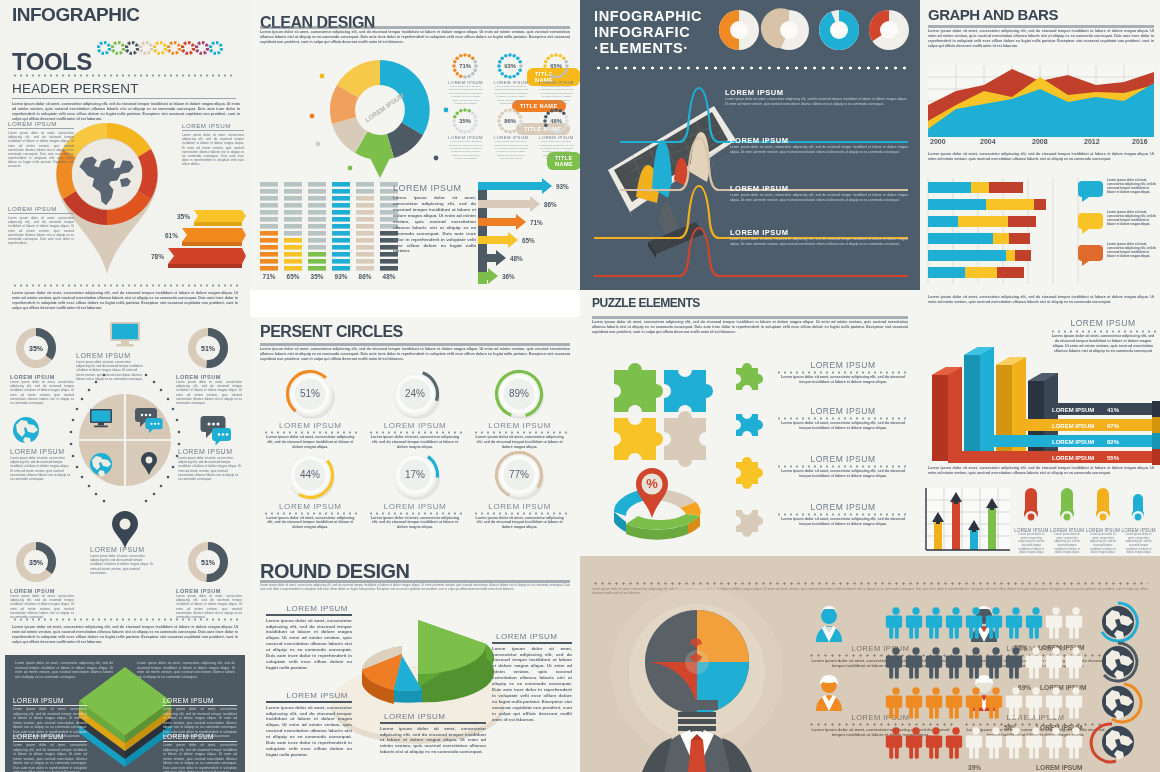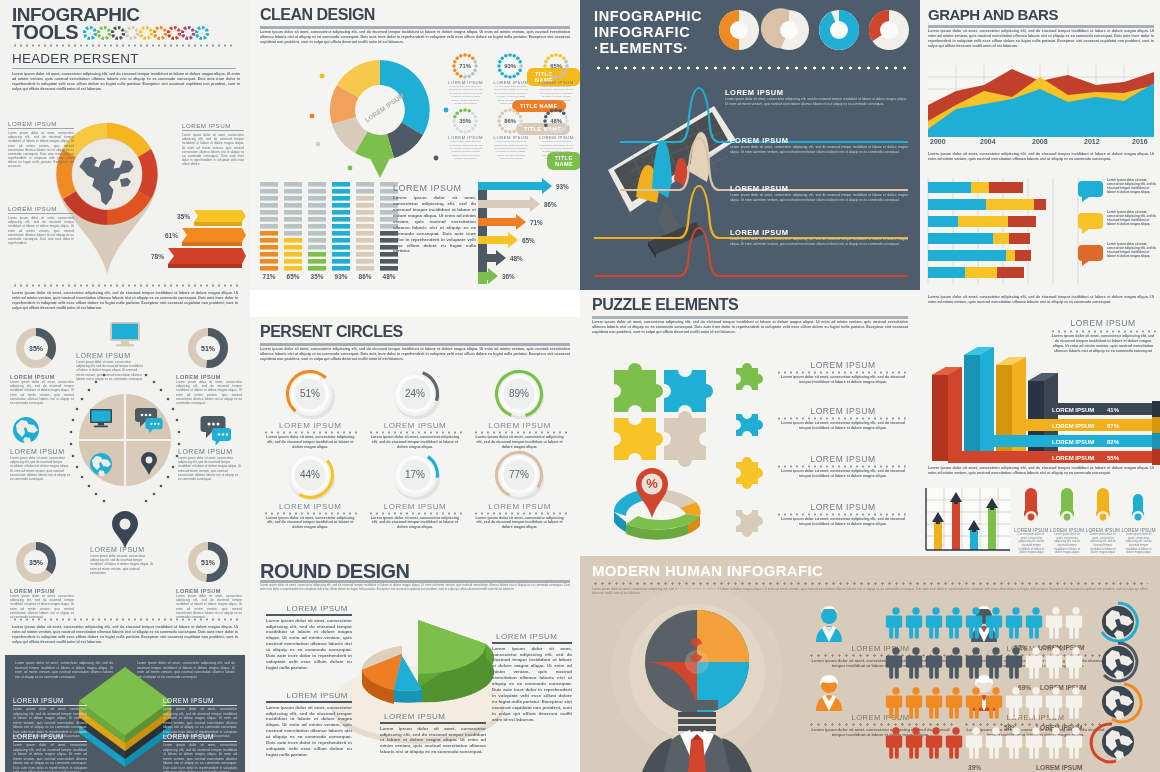--- a/index.html
+++ b/index.html
@@ -36,21 +36,21 @@
 </head>
 <body>
 
 <div class="page">
 
   <div class="panel bg-light" style="left:0;top:0;width:250px;height:772px;">
 
     <div style="position:absolute;left:12px;top:6px;width:228px;">
       <div class="title-dark" style="font-size:19px;line-height:17px;">INFOGRAPHIC</div>
       <div style="display:flex;align-items:center;gap:3px;">
-        <div class="title-dark" style="font-size:20px;line-height:18px;">TOOLS</div>
+        <div class="title-dark" style="font-size:24px;line-height:18px;margin-top:30px;">TOOLS</div>
         <svg width="130" height="16" viewBox="0 0 130 16">
           <g>
             <circle cx="9" cy="9" r="5.5" fill="none" stroke="#1fafd4" stroke-width="3.2" stroke-dasharray="2.6 1.6"></circle>
             <circle cx="23" cy="9" r="5.5" fill="none" stroke="#7cbf4b" stroke-width="3.2" stroke-dasharray="2.6 1.6"></circle>
             <circle cx="37" cy="9" r="5.5" fill="none" stroke="#4d5a64" stroke-width="3.2" stroke-dasharray="2.6 1.6"></circle>
             <circle cx="51" cy="9" r="5.5" fill="none" stroke="#d9cbb9" stroke-width="3.2" stroke-dasharray="2.6 1.6"></circle>
             <circle cx="65" cy="9" r="5.5" fill="none" stroke="#f7c326" stroke-width="3.2" stroke-dasharray="2.6 1.6"></circle>
             <circle cx="79" cy="9" r="5.5" fill="none" stroke="#ef8b22" stroke-width="3.2" stroke-dasharray="2.6 1.6"></circle>
             <circle cx="93" cy="9" r="5.5" fill="none" stroke="#d1452c" stroke-width="3.2" stroke-dasharray="2.6 1.6"></circle>
             <circle cx="107" cy="9" r="5.5" fill="none" stroke="#a4447a" stroke-width="3.2" stroke-dasharray="2.6 1.6"></circle>
@@ -319,21 +319,21 @@
       </div>
       <div style="position:absolute;left:158px;top:78px;width:74px;">
         <div class="lbl-w" style="font-size:6.5px;">LOREM IPSUM</div>
         <div style="height:1px;background:#ffffff;opacity:.8;margin:1px 0;"></div>
         <div class="tinyw" style="text-align:justify;">Lorem ipsum dolor sit amet, consectetur adipiscing elit, sed do eiusmod tempor incididunt ut labore et dolore magna aliqua. Ut enim ad minim veniam, quis nostrud exercitation ullamco laboris nisi ut aliquip ex ea commodo consequat. Duis aute irure dolor in reprehenderit in voluptate velit esse cillum dolore eu fugiat nulla pariatur.</div>
       </div>
     </div>
   </div>
 
   <div class="panel bg-white" style="left:250px;top:0;width:330px;height:290px;">
-    <div class="title-dark" style="position:absolute;left:10px;top:6px;font-size:16px;">CLEAN DESIGN</div>
+    <div class="title-dark" style="position:absolute;left:10px;top:14px;font-size:16px;">CLEAN DESIGN</div>
     <div class="rule" style="position:absolute;left:10px;top:26px;width:310px;"></div>
     <div class="tiny2" style="position:absolute;left:10px;top:30px;width:310px;text-align:justify;font-weight:bold;">Lorem ipsum dolor sit amet, consectetur adipiscing elit, sed do eiusmod tempor incididunt ut labore et dolore magna aliqua. Ut enim ad minim veniam, quis nostrud exercitation ullamco laboris nisi ut aliquip ex ea commodo consequat. Duis aute irure dolor in reprehenderit in voluptate velit esse cillum dolore eu fugiat nulla pariatur. Excepteur sint occaecat cupidatat non proident, sunt in culpa qui officia deserunt mollit anim id est laborum.</div>
 
     <svg style="position:absolute;left:60px;top:58px;" width="140" height="125" viewBox="0 0 140 125">
       <g transform="translate(70,52)">
         <path d="M0,-50 A50 50 0 0 1 43,25 L21.5,12.5 A25 25 0 0 0 0,-25 Z" fill="#1fafd4"></path>
         <path d="M43,25 A50 50 0 0 1 14,48 L7,24 A25 25 0 0 0 21.5,12.5 Z" fill="#4d5a64"></path>
         <path d="M14,48 A50 50 0 0 1 -25,43 L-12.5,21.5 A25 25 0 0 0 7,24 Z" fill="#7cbf4b"></path>
         <path d="M-25,43 A50 50 0 0 1 -48,14 L-24,7 A25 25 0 0 0 -12.5,21.5 Z" fill="#d9cbb9"></path>
         <path d="M-48,14 A50 50 0 0 1 -43,-25 L-21.5,-12.5 A25 25 0 0 0 -24,7 Z" fill="#f2a15c"></path>
@@ -871,21 +871,21 @@
       <div class="lbl-w" style="font-size:7.5px;font-weight:bold;">LOREM IPSUM</div>
       <div class="tinyw" style="text-align:justify;">Lorem ipsum dolor sit amet, consectetur adipiscing elit, sed do eiusmod tempor incididunt ut labore et dolore magna aliqua. Ut enim ad minim veniam, quis nostrud exercitation ullamco laboris nisi ut aliquip ex ea commodo consequat.</div>
     </div>
     <div style="position:absolute;left:150px;top:228px;width:178px;">
       <div class="lbl-w" style="font-size:7.5px;font-weight:bold;">LOREM IPSUM</div>
       <div class="tinyw" style="text-align:justify;">Lorem ipsum dolor sit amet, consectetur adipiscing elit, sed do eiusmod tempor incididunt ut labore et dolore magna aliqua. Ut enim ad minim veniam, quis nostrud exercitation ullamco laboris nisi ut aliquip ex ea commodo consequat.</div>
     </div>
   </div>
 
   <div class="panel bg-white" style="left:580px;top:290px;width:340px;height:266px;">
-    <div class="title-dark" style="position:absolute;left:12px;top:6px;font-size:16px;">PUZZLE ELEMENTS</div>
+    <div class="title-dark" style="position:absolute;left:12px;top:6px;font-size:12px;">PUZZLE ELEMENTS</div>
     <div class="rule" style="position:absolute;left:12px;top:26px;width:316px;"></div>
     <div class="tiny2" style="position:absolute;left:12px;top:30px;width:316px;text-align:justify;font-weight:bold;">Lorem ipsum dolor sit amet, consectetur adipiscing elit, sed do eiusmod tempor incididunt ut labore et dolore magna aliqua. Ut enim ad minim veniam, quis nostrud exercitation ullamco laboris nisi ut aliquip ex ea commodo consequat. Duis aute irure dolor in reprehenderit in voluptate velit esse cillum dolore eu fugiat nulla pariatur. Excepteur sint occaecat cupidatat non proident, sunt in culpa qui officia deserunt mollit anim id est laborum.</div>
 
     <svg style="position:absolute;left:28px;top:62px;" width="108" height="108" viewBox="0 0 108 108">
       <path d="M6,18 h14 a7,7 0 0 1 14,0 h14 v14 a7,7 0 0 1 0,14 v14 h-14 a7,7 0 0 0 -14,0 h-14 v-14 a7,7 0 0 0 0,-14 z" fill="#7cbf4b"></path>
       <path d="M56,18 h14 a7,7 0 0 0 14,0 h14 v14 a7,7 0 0 1 0,14 v14 h-14 a7,7 0 0 0 -14,0 h-14 v-14 a7,7 0 0 0 0,-14 z" transform="translate(0,0)" fill="#1fafd4"></path>
       <path d="M6,66 h14 a7,7 0 0 0 14,0 h14 v14 a7,7 0 0 1 0,14 v14 h-14 a7,7 0 0 0 -14,0 h-14 v-14 a7,7 0 0 0 0,-14 z" fill="#f7c326"></path>
       <path d="M56,66 h14 a7,7 0 0 1 14,0 h14 v14 a7,7 0 0 0 0,14 v14 h-14 a7,7 0 0 1 -14,0 h-14 v-14 a7,7 0 0 0 0,-14 z" fill="#d9cbb9"></path>
     </svg>
 
@@ -1156,21 +1156,20 @@
           <circle cx="17" cy="31" r="6" fill="#f2f2ef"></circle>
             <circle cx="17" cy="31" r="3.4" fill="#1fafd4"></circle>
         </svg>
         <div style="font-size:4.6px;color:#6c7a88;letter-spacing:.2px;">LOREM IPSUM</div>
         <div style="font-size:2.7px;line-height:1.35;color:#7b8794;padding:0 2px;">Lorem ipsum dolor sit amet, consectetur adipiscing elit, sed do eiusmod tempor incididunt ut labore et dolore magna aliqua</div>
       </div>
     </div>
   </div>
 
   <div class="panel bg-tan" style="left:580px;top:556px;width:580px;height:216px;">
-    <div class="title-white" style="position:absolute;left:12px;top:6px;font-size:15px;letter-spacing:.3px;">MODERN HUMAN INFOGRAFIC</div>
     <div class="dotrow-t" style="position:absolute;left:12px;top:26px;width:556px;"></div>
     <div style="position:absolute;left:12px;top:31px;width:556px;font-size:3.1px;line-height:1.4;color:#8c8274;text-align:justify;">Lorem ipsum dolor sit amet, consectetur adipiscing elit, sed do eiusmod tempor incididunt ut labore et dolore magna aliqua. Ut enim ad minim veniam, quis nostrud exercitation ullamco laboris nisi ut aliquip ex ea commodo consequat. Duis aute irure dolor in reprehenderit in voluptate velit esse cillum dolore eu fugiat nulla pariatur. Excepteur sint occaecat cupidatat non proident, sunt in culpa qui officia deserunt mollit anim id est laborum</div>
 
     <svg style="position:absolute;left:22px;top:44px;" width="190" height="172" viewBox="0 0 190 172">
       <circle cx="95" cy="72" r="86" fill="#e0d3c1" opacity=".5"></circle>
       <circle cx="95" cy="72" r="68" fill="#e6dac9" opacity=".6"></circle>
       <g>
         <circle cx="95" cy="62" r="52" fill="#5a6166"></circle>
         <path d="M95,10 A52 52 0 0 1 147,62 L95,62 Z" fill="#f2a03c"></path>
         <path d="M95,62 L147,62 A52 52 0 0 1 95,114 Z" fill="#1fafd4"></path>

